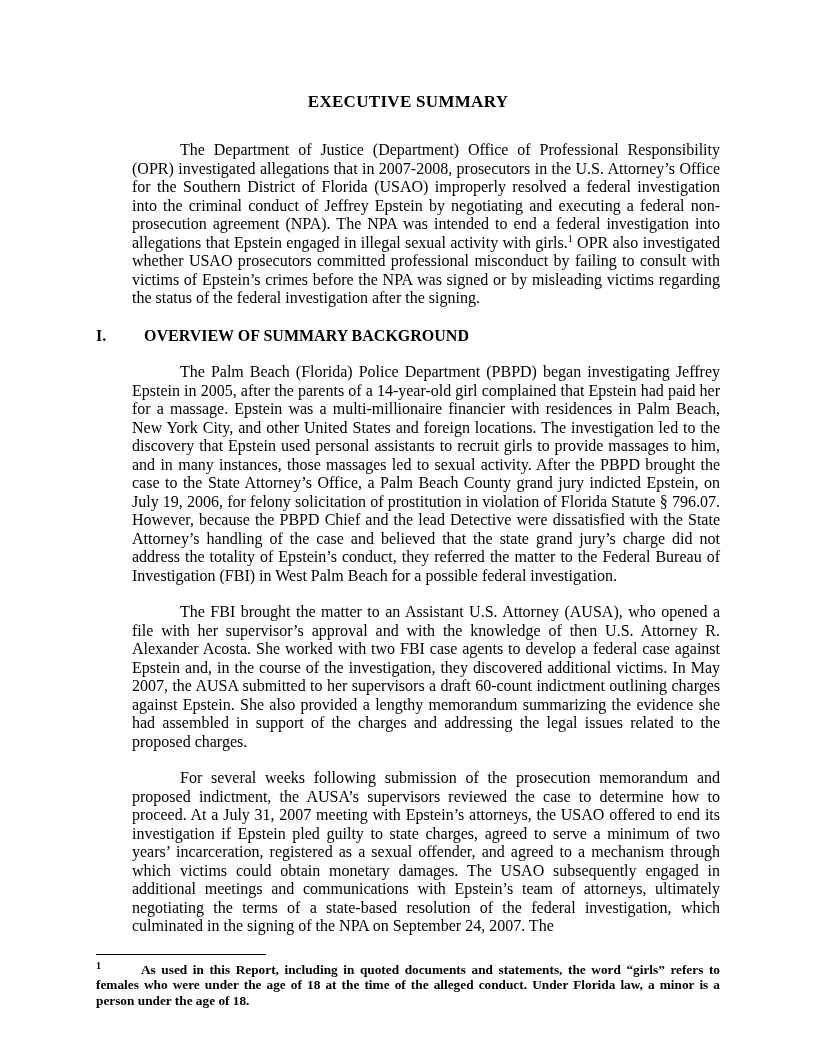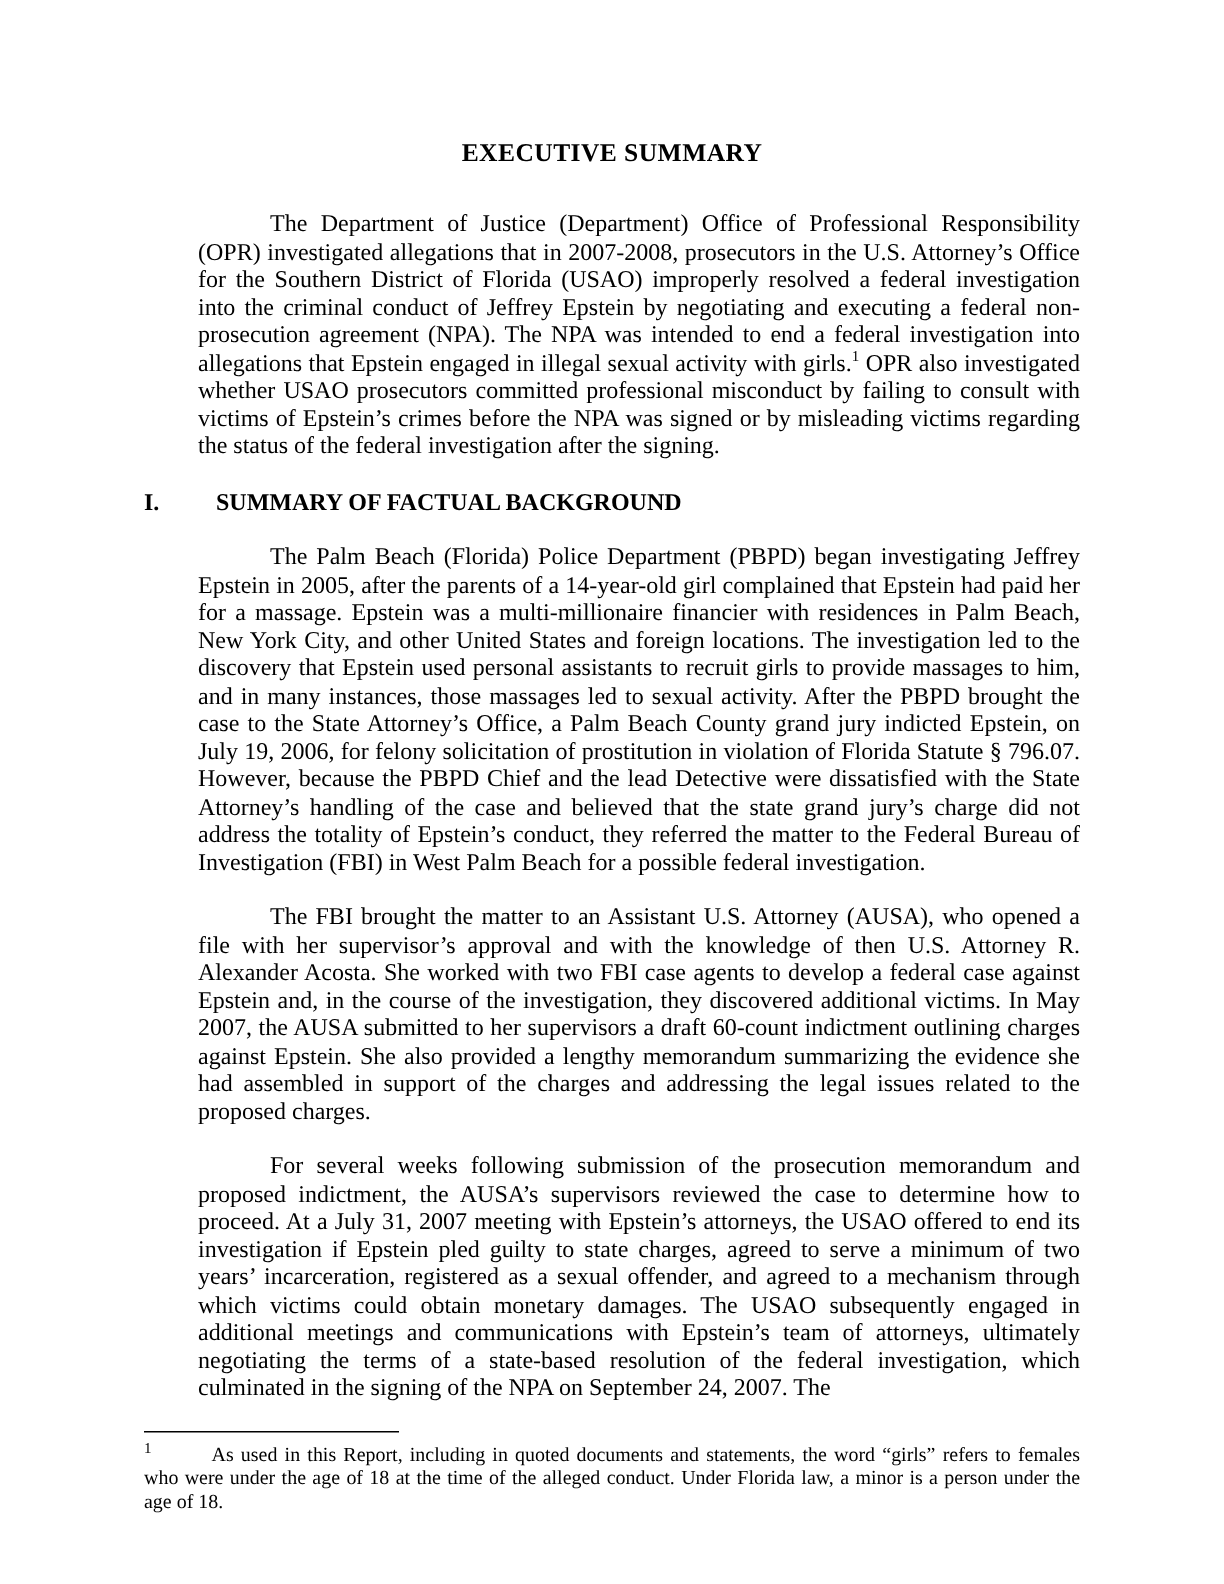--- a/index.html
+++ b/index.html
@@ -55,37 +55,38 @@
   .footnote-rule {
     width: 170px;
     height: 0;
     border-top: 1px solid #000000;
     margin-bottom: 7px;
   }
   .footnote {
     font-size: 13.3px;
     line-height: 15.8px;
     text-align: justify;
+    font-weight: bold;
   }
   .fn-tab {
     display: inline-block;
     width: 40px;
   }
 </style>
 </head>
 <body>
 
 <div class="page">
 
   <h1 class="doc-title">EXECUTIVE SUMMARY</h1>
 
   <p class="body-para"><span>The Department of Justice (Department) Office of Professional Responsibility (OPR) investigated allegations that in 2007-2008, prosecutors in the U.S. Attorney’s Office for the Southern District of Florida (USAO) improperly resolved a federal investigation into the criminal conduct of Jeffrey Epstein by negotiating and executing a federal non-prosecution agreement (NPA).  The NPA was intended to end a federal investigation into allegations that Epstein engaged in illegal sexual activity with girls.</span><sup>1</sup><span>  OPR also investigated whether USAO prosecutors committed professional misconduct by failing to consult with victims of Epstein’s crimes before the NPA was signed or by misleading victims regarding the status of the federal investigation after the signing.</span></p>
 
   <div class="section-heading">
-    <span class="sec-num">I.</span><span class="sec-title">SUMMARY OF FACTUAL BACKGROUND</span>
+    <span class="sec-num">I.</span><span class="sec-title">OVERVIEW OF SUMMARY BACKGROUND</span>
   </div>
 
   <p class="body-para">The Palm Beach (Florida) Police Department (PBPD) began investigating Jeffrey Epstein in 2005, after the parents of a 14-year-old girl complained that Epstein had paid her for a massage.  Epstein was a multi-millionaire financier with residences in Palm Beach, New York City, and other United States and foreign locations.  The investigation led to the discovery that Epstein used personal assistants to recruit girls to provide massages to him, and in many instances, those massages led to sexual activity.  After the PBPD brought the case to the State Attorney’s Office, a Palm Beach County grand jury indicted Epstein, on July 19, 2006, for felony solicitation of prostitution in violation of Florida Statute § 796.07.  However, because the PBPD Chief and the lead Detective were dissatisfied with the State Attorney’s handling of the case and believed that the state grand jury’s charge did not address the totality of Epstein’s conduct, they referred the matter to the Federal Bureau of Investigation (FBI) in West Palm Beach for a possible federal investigation.</p>
 
   <p class="body-para">The FBI brought the matter to an Assistant U.S. Attorney (AUSA), who opened a file with her supervisor’s approval and with the knowledge of then U.S. Attorney R. Alexander Acosta.  She worked with two FBI case agents to develop a federal case against Epstein and, in the course of the investigation, they discovered additional victims.  In May 2007, the AUSA submitted to her supervisors a draft 60-count indictment outlining charges against Epstein.  She also provided a lengthy memorandum summarizing the evidence she had assembled in support of the charges and addressing the legal issues related to the proposed charges.</p>
 
   <p class="body-para">For several weeks following submission of the prosecution memorandum and proposed indictment, the AUSA’s supervisors reviewed the case to determine how to proceed.  At a July 31, 2007 meeting with Epstein’s attorneys, the USAO offered to end its investigation if Epstein pled guilty to state charges, agreed to serve a minimum of two years’ incarceration, registered as a sexual offender, and agreed to a mechanism through which victims could obtain monetary damages.  The USAO subsequently engaged in additional meetings and communications with Epstein’s team of attorneys, ultimately negotiating the terms of a state-based resolution of the federal investigation, which culminated in the signing of the NPA on September 24, 2007.  The</p>
 
   <div class="footnote-block">
     <div class="footnote-rule"></div>

